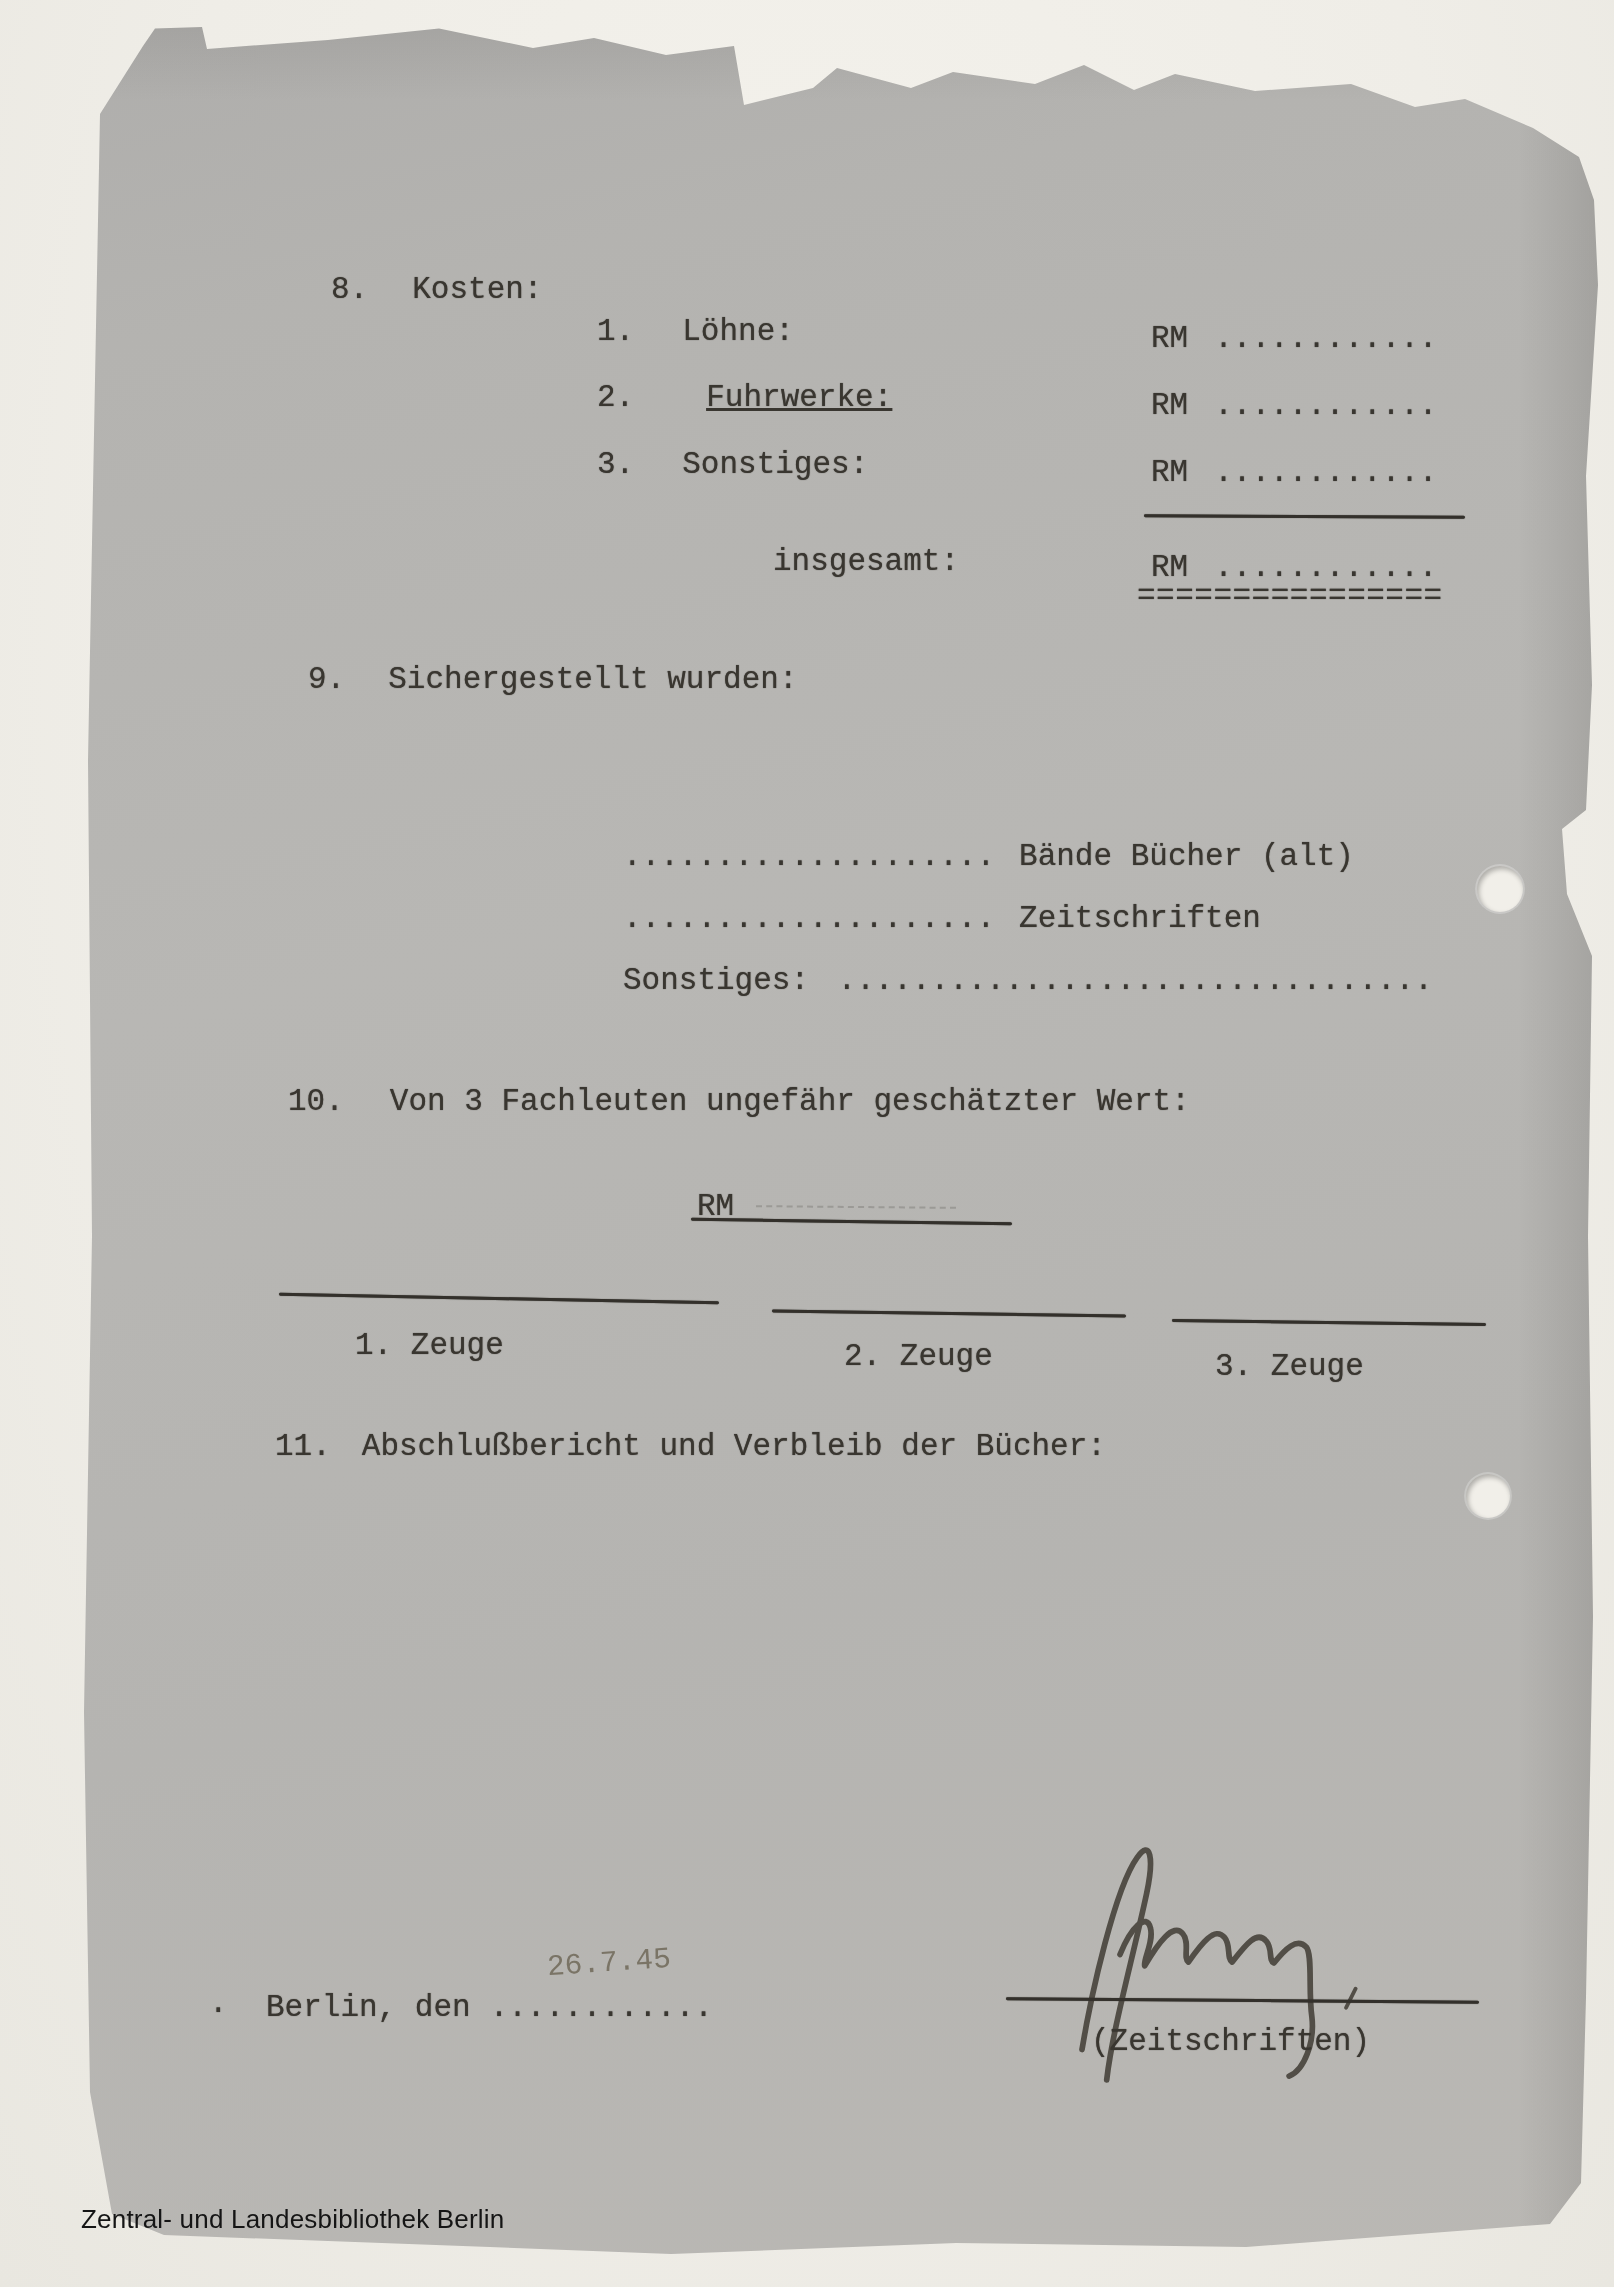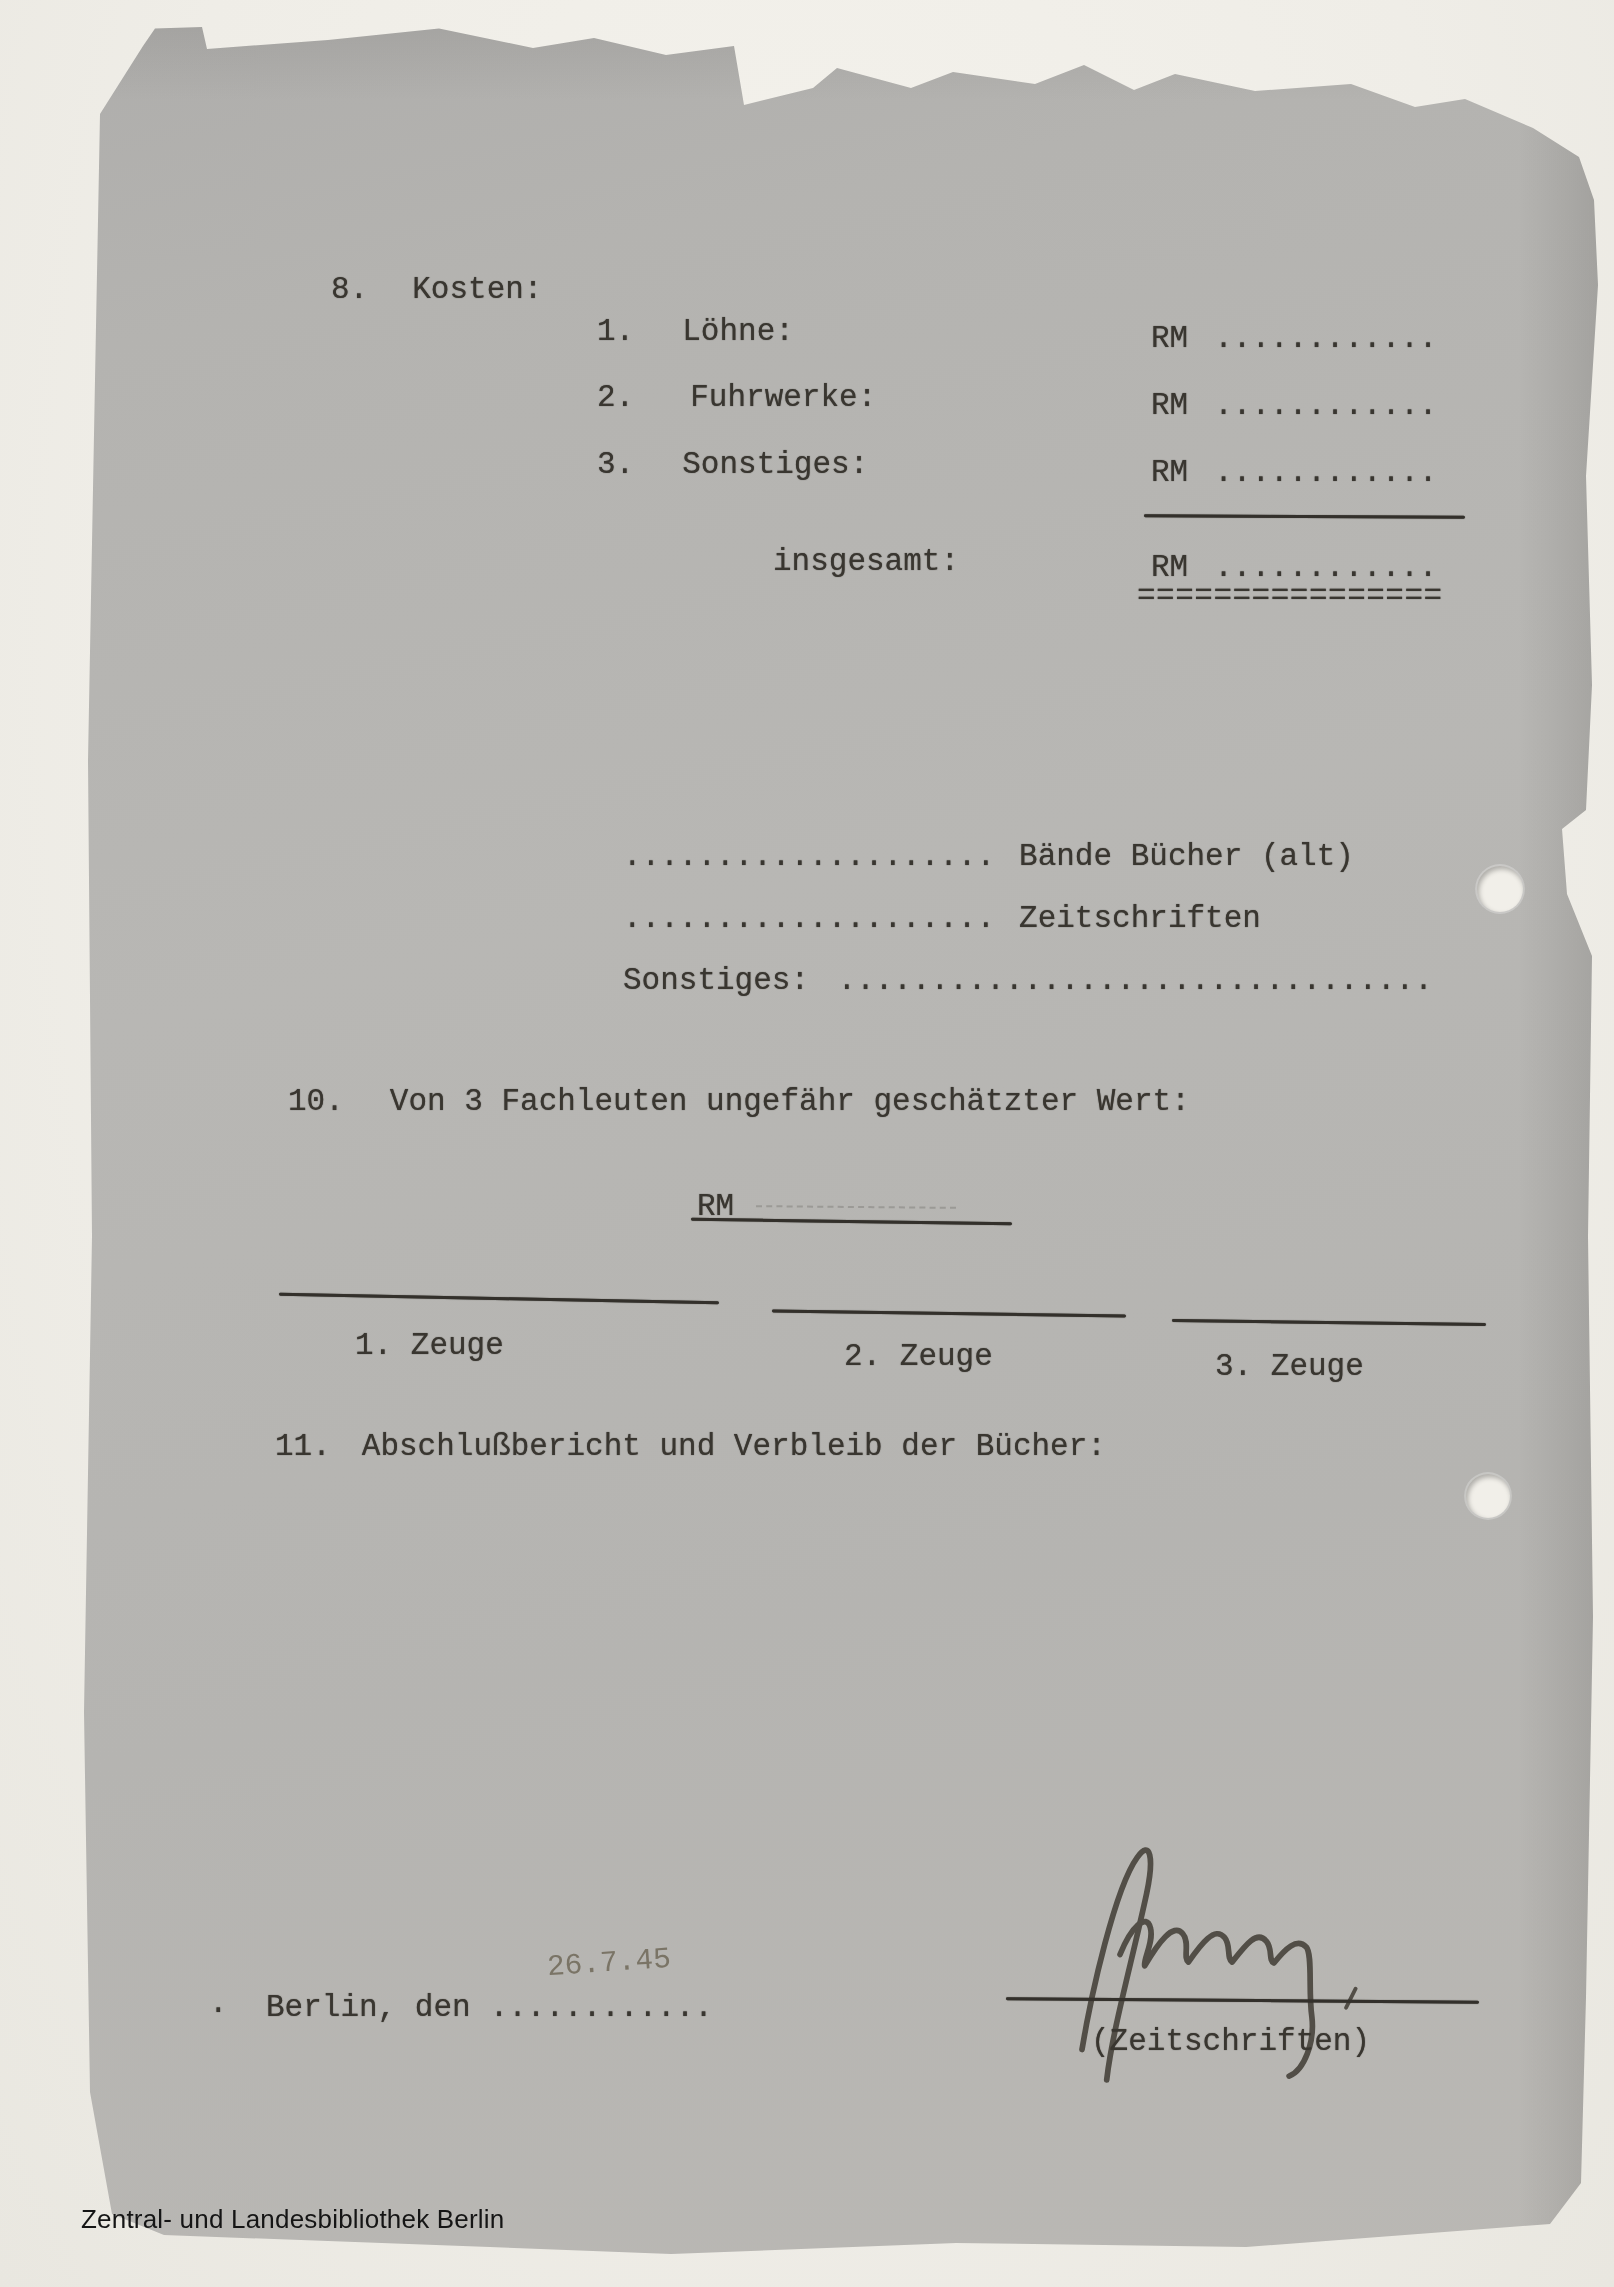--- a/index.html
+++ b/index.html
@@ -44,32 +44,33 @@
 <div class="canvas">
   <div class="paper">
     <div class="shade-top"></div>
     <div class="shade-right"></div>
 
     <div class="row typed" style="left:331px;top:272px;"><span>8.</span><span style="margin-left:44px;">Kosten:</span></div>
 
     <div class="row typed" style="left:597px;top:314px;"><span>1.</span><span style="margin-left:48px;">Löhne:</span></div>
     <div class="row typed" style="left:1151px;top:321px;"><span>RM</span><span style="margin-left:26px;">............</span></div>
 
-    <div class="row typed" style="left:597px;top:380px;"><span>2.</span><span style="margin-left:56px;">Fuhrwerke:</span></div>
+    <div class="row typed" style="left:597px;top:380px;"><span>2.</span><span style="margin-left:72px;text-decoration:underline;">Fuhrwerke:</span></div>
     <div class="row typed" style="left:1151px;top:388px;"><span>RM</span><span style="margin-left:26px;">............</span></div>
 
     <div class="row typed" style="left:597px;top:447px;"><span>3.</span><span style="margin-left:48px;">Sonstiges:</span></div>
     <div class="row typed" style="left:1151px;top:455px;"><span>RM</span><span style="margin-left:26px;">............</span></div>
 
     <div class="rule" style="left:1144px;top:515px;width:321px;transform:rotate(.3deg);"></div>
 
     <div class="row typed" style="left:773px;top:544px;">insgesamt:</div>
     <div class="row typed" style="left:1151px;top:550px;"><span>RM</span><span style="margin-left:26px;">............</span></div>
     <div class="row typed" style="left:1137px;top:578px;letter-spacing:0.5px;">================</div>
 
+    <div class="row typed" style="left:308px;top:662px;"><span>9.</span><span style="margin-left:43px;">Sichergestellt wurden:</span></div>
 
     <div class="row typed" style="left:623px;top:839px;"><span>....................</span><span style="margin-left:24px;">Bände Bücher (alt)</span></div>
     <div class="row typed" style="left:623px;top:901px;"><span>....................</span><span style="margin-left:24px;">Zeitschriften</span></div>
     <div class="row typed" style="left:623px;top:963px;"><span>Sonstiges:</span><span style="margin-left:28.5px;">................................</span></div>
 
     <div class="row typed" style="left:288px;top:1084px;"><span>10.</span><span style="margin-left:46px;">Von 3 Fachleuten ungefähr geschätzter Wert:</span></div>
     <div class="row typed" style="left:697px;top:1189px;">RM</div>
     <div class="dashfaint" style="left:756px;top:1206px;width:200px;transform:rotate(.5deg);"></div>
     <div class="rule" style="left:691px;top:1220px;width:321px;transform:rotate(.8deg);"></div>
 

